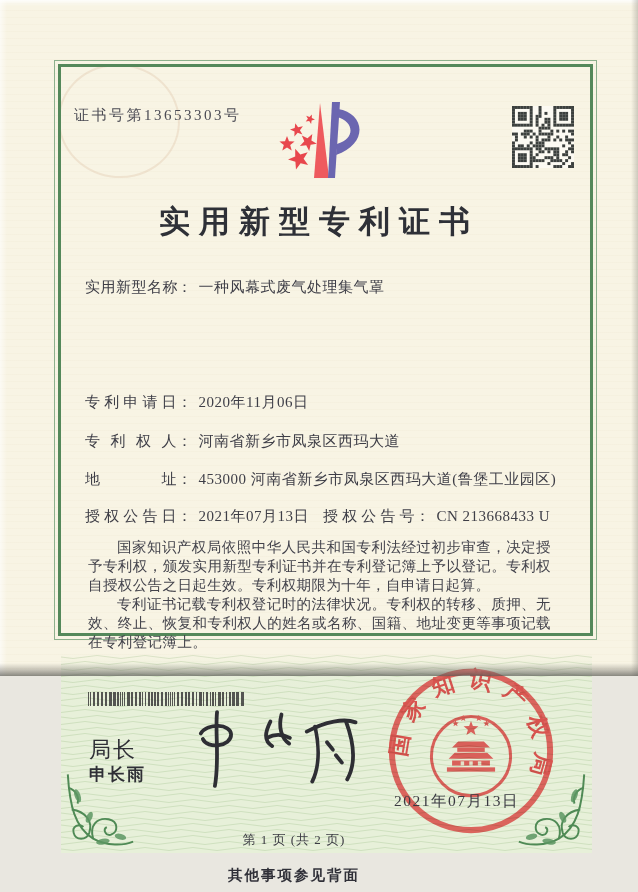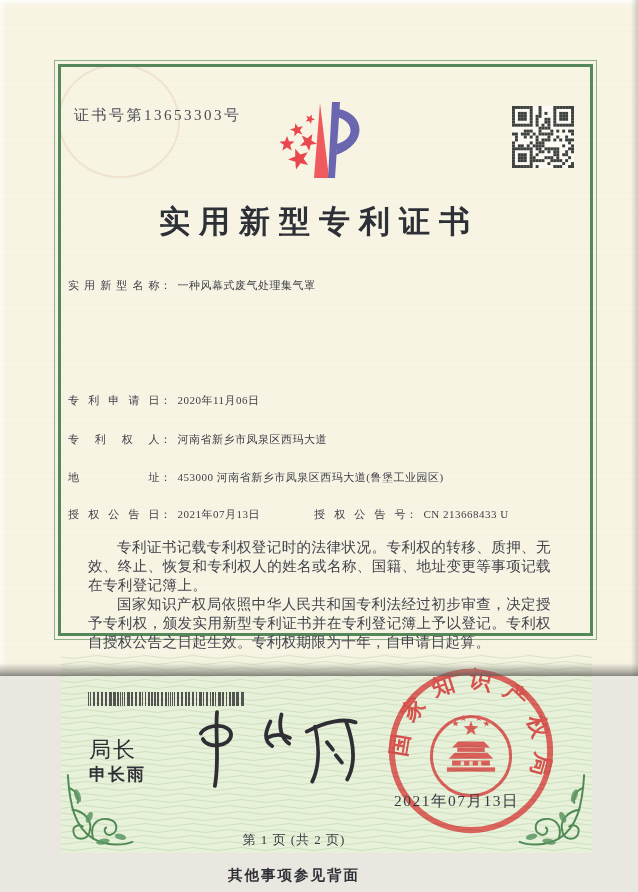--- a/index.html
+++ b/index.html
@@ -31,25 +31,25 @@
                  border:2px solid rgba(198,152,110,.18); border-radius:50%; transform:rotate(8deg); }
 
   .cert-no { position:absolute; left:74px; top:106px; font-size:15px; letter-spacing:2.5px; color:#4b4b54; }
 
   .logo { position:absolute; left:256px; top:100px; width:112px; height:85px; }
   .qr   { position:absolute; left:512px; top:106px; width:62px; height:62px; }
 
   .title { position:absolute; left:0; top:201px; width:638px; text-align:center;
            font-size:31px; font-weight:bold; letter-spacing:9px; color:#2e3037; }
 
-  .frow { position:absolute; left:68px; font-size:11px; color:#3e3e47; letter-spacing:.5px; white-space:nowrap; }
+  .frow { position:absolute; left:85px; font-size:15px; color:#3e3e47; letter-spacing:.5px; white-space:nowrap; }
   .flabel { display:inline-block; width:92px; text-align:justify; text-align-last:justify; }
   .fcolon { display:inline-block; margin-right:6px; }
   .fvalue { display:inline-block; }
-  .pair2  { position:absolute; left:238px; top:0; white-space:nowrap;margin-left:8px; }
+  .pair2  { position:absolute; left:238px; top:0; white-space:nowrap; }
 
   .paras { position:absolute; left:88px; top:538px; width:463px; font-size:14.5px; line-height:19px;
            color:#43434c; text-align:justify; letter-spacing:.4px; }
   .paras p { text-indent:2em; }
 
   
   .panel { position:absolute; left:61px; top:653px; width:531px; height:200px;
            background:linear-gradient(180deg, rgba(231,240,217,0) 0, rgba(231,240,217,.95) 26px, #e7f0d9 60px); }
   .waves { position:absolute; left:0; top:0; width:100%; height:100%; }
 
@@ -335,22 +335,22 @@
     <span class="flabel">地址</span><span class="fcolon">：</span><span class="fvalue">453000 河南省新乡市凤泉区西玛大道(鲁堡工业园区)</span>
   </div>
   <div class="frow" style="top:507px">
     <span class="flabel">授权公告日</span><span class="fcolon">：</span><span class="fvalue">2021年07月13日</span>
     <span class="pair2">
       <span class="flabel">授权公告号</span><span class="fcolon">：</span><span class="fvalue">CN 213668433 U</span>
     </span>
   </div>
 
   <div class="paras">
+    <p>国家知识产权局依照中华人民共和国专利法经过初步审查，决定授予专利权，颁发实用新型专利证书并在专利登记簿上予以登记。专利权自授权公告之日起生效。专利权期限为十年，自申请日起算。</p>
     <p>专利证书记载专利权登记时的法律状况。专利权的转移、质押、无效、终止、恢复和专利权人的姓名或名称、国籍、地址变更等事项记载在专利登记簿上。</p>
-    <p>国家知识产权局依照中华人民共和国专利法经过初步审查，决定授予专利权，颁发实用新型专利证书并在专利登记簿上予以登记。专利权自授权公告之日起生效。专利权期限为十年，自申请日起算。</p>
   </div>
 
   <div class="panel">
     <svg class="waves" id="wave-svg" viewBox="0 0 531 200" preserveAspectRatio="none">
         <path d="M0 4 q 12 3 24 0 t 24 0 t 24 0 t 24 0 t 24 0 t 24 0 t 24 0 t 24 0 t 24 0 t 24 0 t 24 0 t 24 0 t 24 0 t 24 0 t 24 0 t 24 0 t 24 0 t 24 0 t 24 0 t 24 0 t 24 0 t 24 0 t 24 0 t 24 0 t 24 0" fill="none" stroke="rgba(120,166,96,0.28)" stroke-width="0.8"></path>
         <path d="M-12 10 q 12 3 24 0 t 24 0 t 24 0 t 24 0 t 24 0 t 24 0 t 24 0 t 24 0 t 24 0 t 24 0 t 24 0 t 24 0 t 24 0 t 24 0 t 24 0 t 24 0 t 24 0 t 24 0 t 24 0 t 24 0 t 24 0 t 24 0 t 24 0 t 24 0 t 24 0" fill="none" stroke="rgba(120,166,96,0.28)" stroke-width="0.8"></path>
         <path d="M0 16 q 12 3 24 0 t 24 0 t 24 0 t 24 0 t 24 0 t 24 0 t 24 0 t 24 0 t 24 0 t 24 0 t 24 0 t 24 0 t 24 0 t 24 0 t 24 0 t 24 0 t 24 0 t 24 0 t 24 0 t 24 0 t 24 0 t 24 0 t 24 0 t 24 0 t 24 0" fill="none" stroke="rgba(120,166,96,0.28)" stroke-width="0.8"></path>
         <path d="M-12 22 q 12 3 24 0 t 24 0 t 24 0 t 24 0 t 24 0 t 24 0 t 24 0 t 24 0 t 24 0 t 24 0 t 24 0 t 24 0 t 24 0 t 24 0 t 24 0 t 24 0 t 24 0 t 24 0 t 24 0 t 24 0 t 24 0 t 24 0 t 24 0 t 24 0 t 24 0" fill="none" stroke="rgba(120,166,96,0.28)" stroke-width="0.8"></path>
         <path d="M0 28 q 12 3 24 0 t 24 0 t 24 0 t 24 0 t 24 0 t 24 0 t 24 0 t 24 0 t 24 0 t 24 0 t 24 0 t 24 0 t 24 0 t 24 0 t 24 0 t 24 0 t 24 0 t 24 0 t 24 0 t 24 0 t 24 0 t 24 0 t 24 0 t 24 0 t 24 0" fill="none" stroke="rgba(120,166,96,0.28)" stroke-width="0.8"></path>
         <path d="M-12 34 q 12 3 24 0 t 24 0 t 24 0 t 24 0 t 24 0 t 24 0 t 24 0 t 24 0 t 24 0 t 24 0 t 24 0 t 24 0 t 24 0 t 24 0 t 24 0 t 24 0 t 24 0 t 24 0 t 24 0 t 24 0 t 24 0 t 24 0 t 24 0 t 24 0 t 24 0" fill="none" stroke="rgba(120,166,96,0.28)" stroke-width="0.8"></path>

